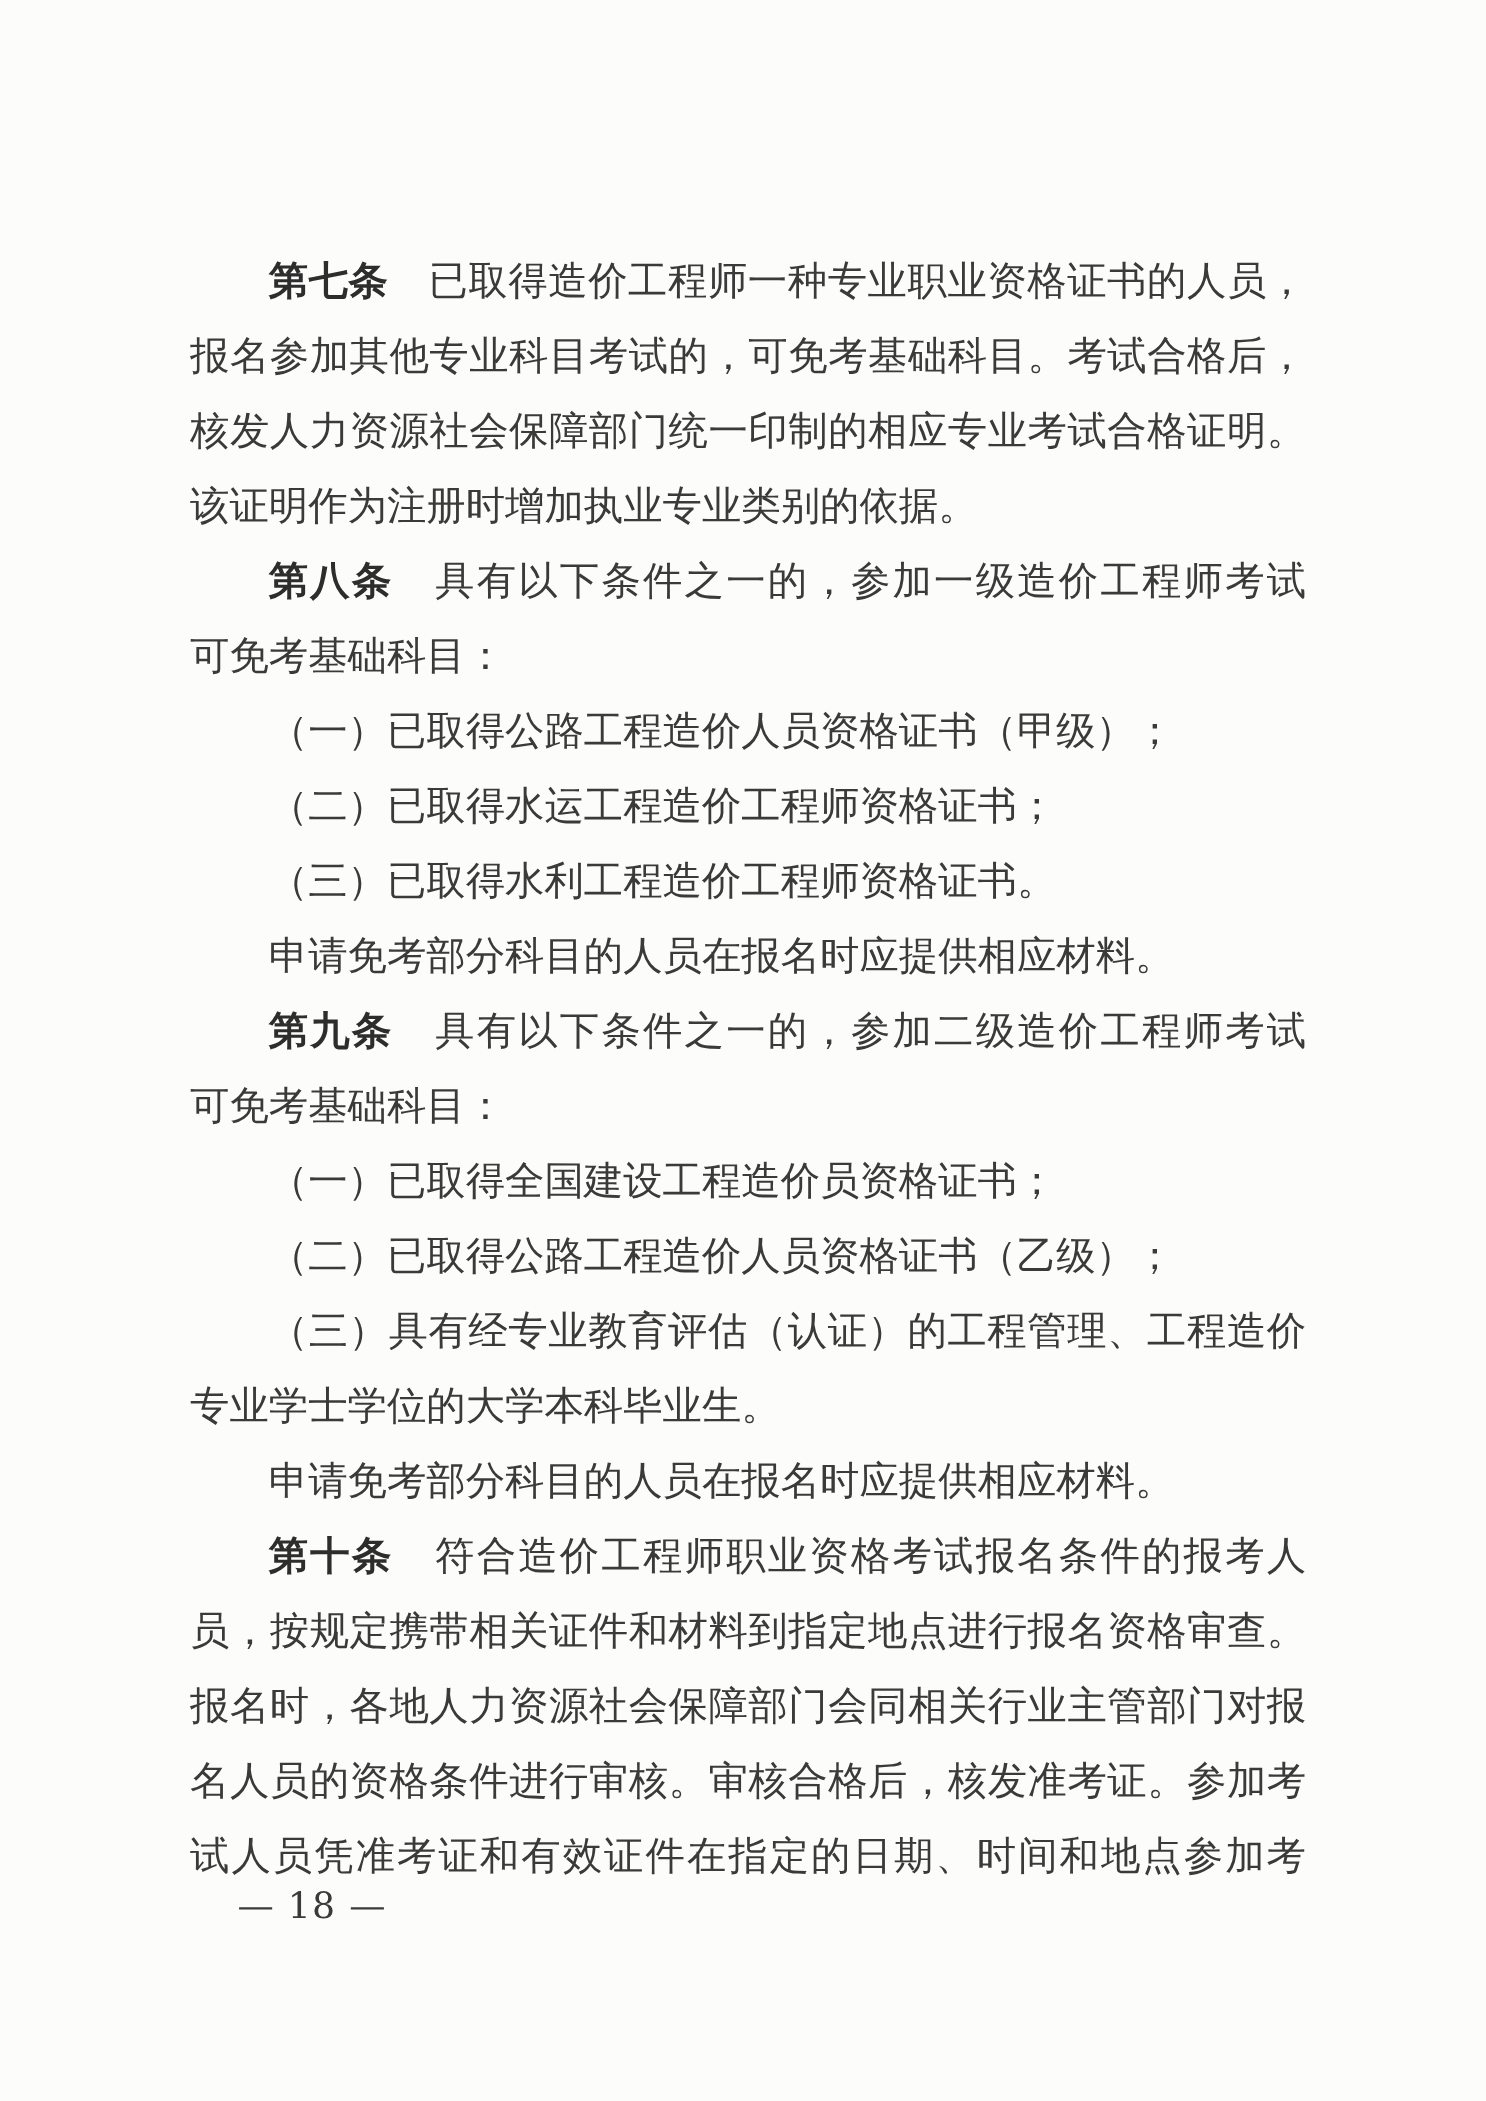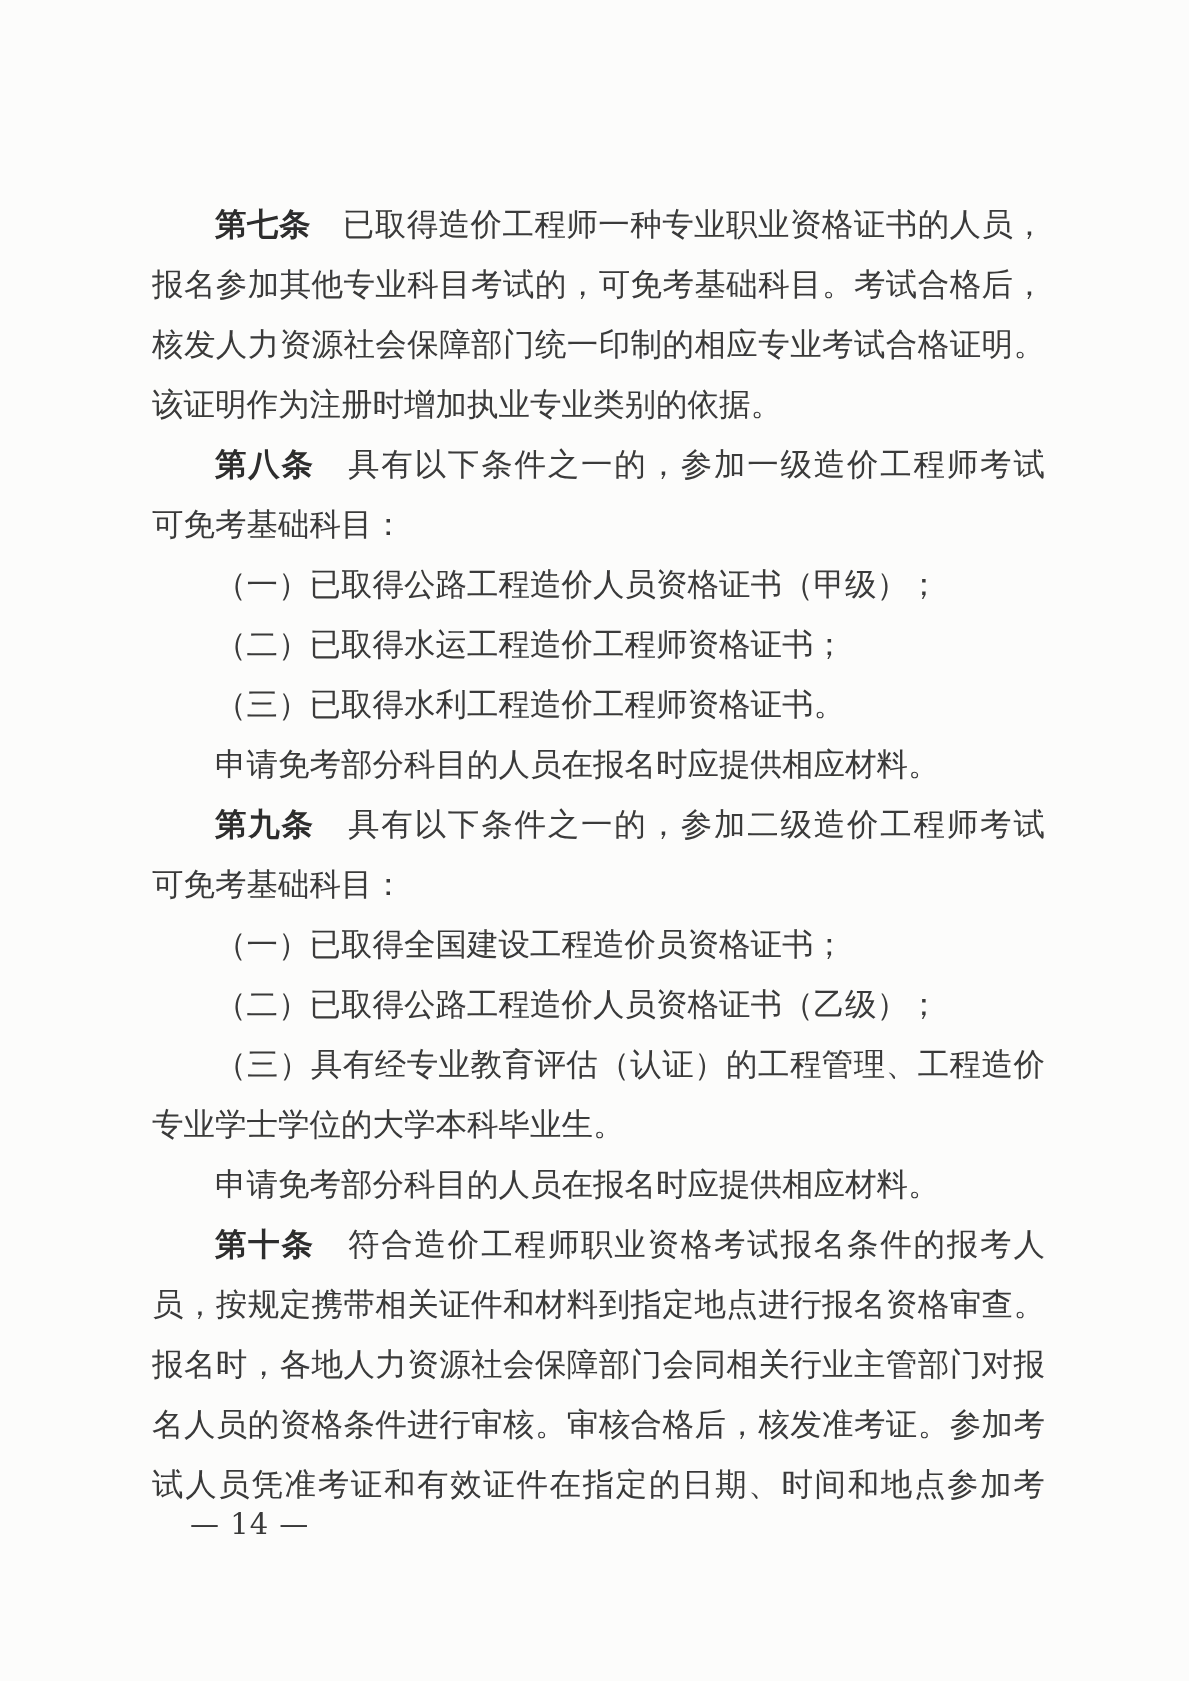--- a/index.html
+++ b/index.html
@@ -75,14 +75,14 @@
       <div class="line indent"><span>（</span><span>二</span><span>）</span><span>已</span><span>取</span><span>得</span><span>公</span><span>路</span><span>工</span><span>程</span><span>造</span><span>价</span><span>人</span><span>员</span><span>资</span><span>格</span><span>证</span><span>书</span><span>（</span><span>乙</span><span>级</span><span>）</span><span>；</span></div>
       <div class="line indent just"><span>（</span><span>三</span><span>）</span><span>具</span><span>有</span><span>经</span><span>专</span><span>业</span><span>教</span><span>育</span><span>评</span><span>估</span><span>（</span><span>认</span><span>证</span><span>）</span><span>的</span><span>工</span><span>程</span><span>管</span><span>理</span><span>、</span><span>工</span><span>程</span><span>造</span><span>价</span></div>
       <div class="line"><span>专</span><span>业</span><span>学</span><span>士</span><span>学</span><span>位</span><span>的</span><span>大</span><span>学</span><span>本</span><span>科</span><span>毕</span><span>业</span><span>生</span><span>。</span></div>
       <div class="line indent"><span>申</span><span>请</span><span>免</span><span>考</span><span>部</span><span>分</span><span>科</span><span>目</span><span>的</span><span>人</span><span>员</span><span>在</span><span>报</span><span>名</span><span>时</span><span>应</span><span>提</span><span>供</span><span>相</span><span>应</span><span>材</span><span>料</span><span>。</span></div>
       <div class="line indent just"><span class="b">第</span><span class="b">十</span><span class="b">条</span><span>　</span><span>符</span><span>合</span><span>造</span><span>价</span><span>工</span><span>程</span><span>师</span><span>职</span><span>业</span><span>资</span><span>格</span><span>考</span><span>试</span><span>报</span><span>名</span><span>条</span><span>件</span><span>的</span><span>报</span><span>考</span><span>人</span></div>
       <div class="line just"><span>员</span><span>，</span><span>按</span><span>规</span><span>定</span><span>携</span><span>带</span><span>相</span><span>关</span><span>证</span><span>件</span><span>和</span><span>材</span><span>料</span><span>到</span><span>指</span><span>定</span><span>地</span><span>点</span><span>进</span><span>行</span><span>报</span><span>名</span><span>资</span><span>格</span><span>审</span><span>查</span><span>。</span></div>
       <div class="line just"><span>报</span><span>名</span><span>时</span><span>，</span><span>各</span><span>地</span><span>人</span><span>力</span><span>资</span><span>源</span><span>社</span><span>会</span><span>保</span><span>障</span><span>部</span><span>门</span><span>会</span><span>同</span><span>相</span><span>关</span><span>行</span><span>业</span><span>主</span><span>管</span><span>部</span><span>门</span><span>对</span><span>报</span></div>
       <div class="line just"><span>名</span><span>人</span><span>员</span><span>的</span><span>资</span><span>格</span><span>条</span><span>件</span><span>进</span><span>行</span><span>审</span><span>核</span><span>。</span><span>审</span><span>核</span><span>合</span><span>格</span><span>后</span><span>，</span><span>核</span><span>发</span><span>准</span><span>考</span><span>证</span><span>。</span><span>参</span><span>加</span><span>考</span></div>
       <div class="line just"><span>试</span><span>人</span><span>员</span><span>凭</span><span>准</span><span>考</span><span>证</span><span>和</span><span>有</span><span>效</span><span>证</span><span>件</span><span>在</span><span>指</span><span>定</span><span>的</span><span>日</span><span>期</span><span>、</span><span>时</span><span>间</span><span>和</span><span>地</span><span>点</span><span>参</span><span>加</span><span>考</span></div>
     </div>
-  <div class="page-number">— 14 —</div>
+  <div class="page-number">— 18 —</div>
 </div>
 
 </body></html>

